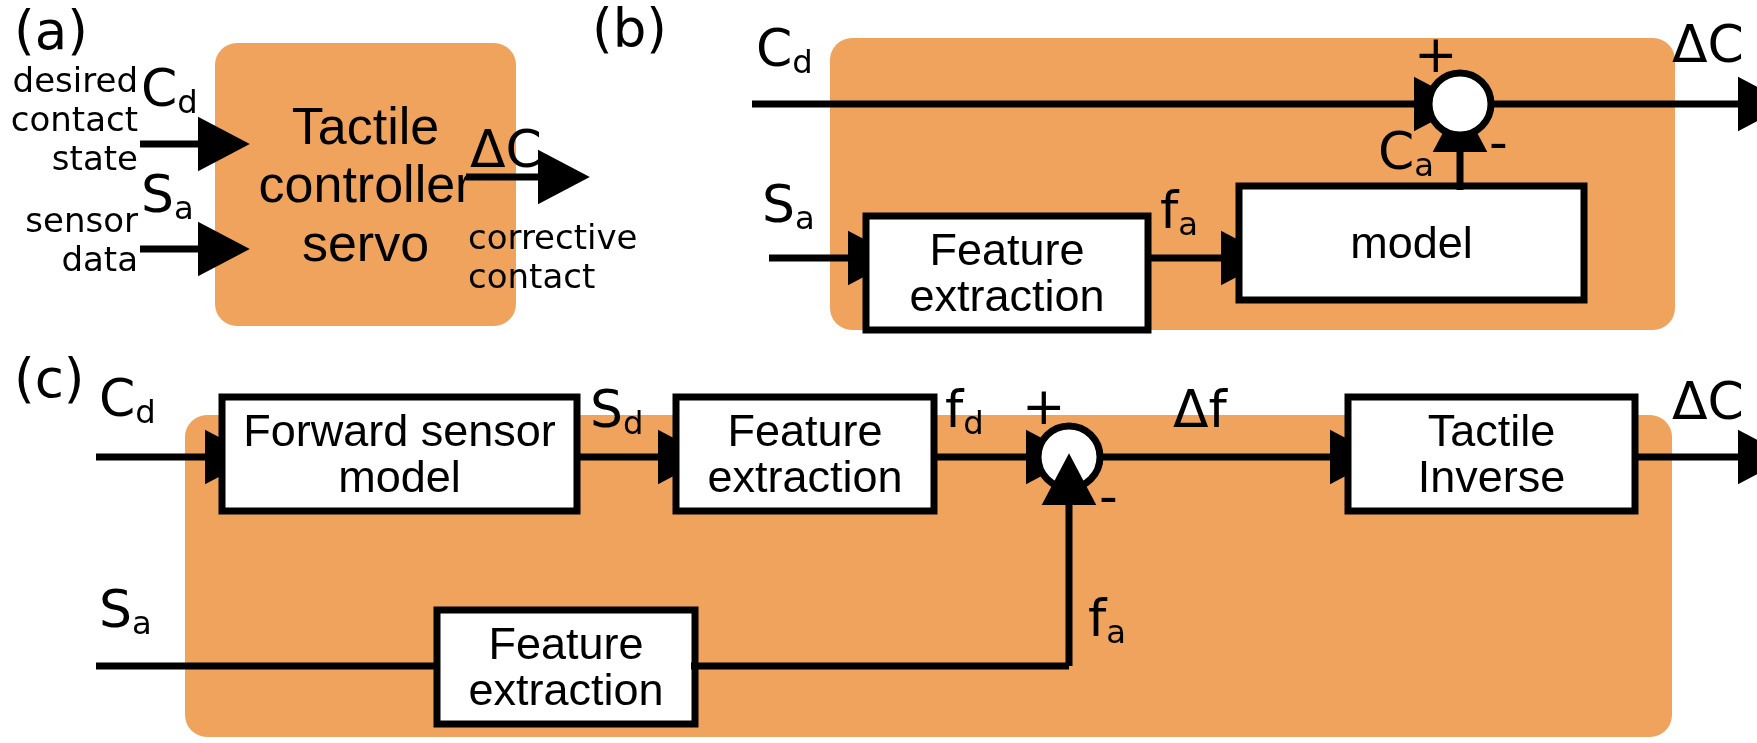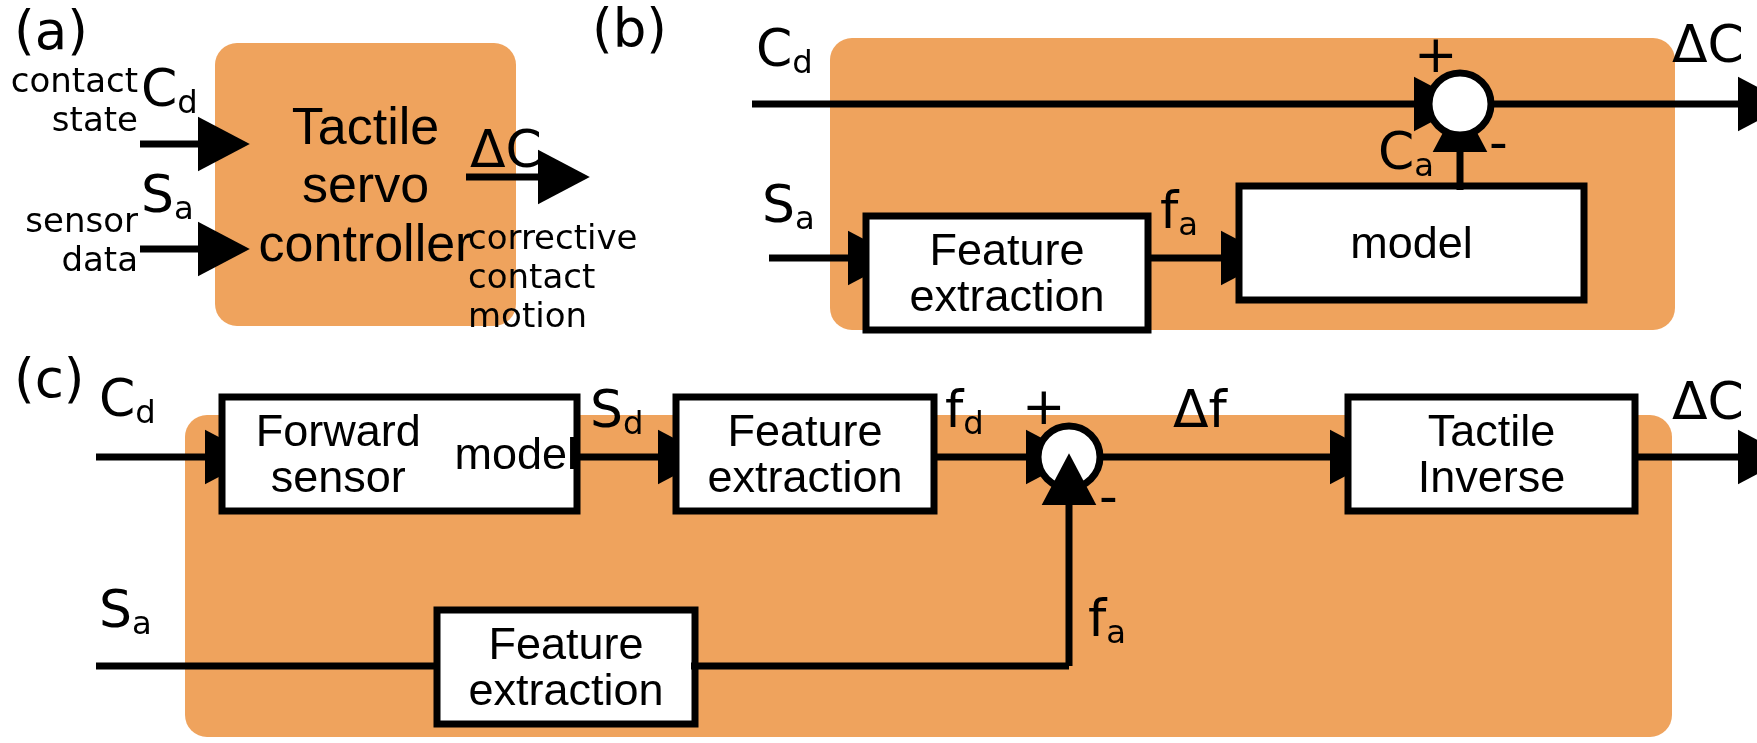--- a/index.html
+++ b/index.html
@@ -116,49 +116,49 @@
     <rect class="boxstroke" x="437" y="610" width="258" height="114"></rect>
 
     <line class="wire" x1="691" y1="666" x2="1069" y2="666"></line>
 
     <line class="wire" x1="1069" y1="666" x2="1069" y2="498" marker-end="url(#ah)"></line>
   </svg>
 
   <div class="txt panel-tag" style="left:14px; top:4px;">(a)</div>
 
   <div class="txt smalltext" style="left:2px; top:61px; width:136px;">
+    <div>desired</div>
     <div>contact</div>
     <div>state</div>
   </div>
 
   <div class="txt sig" style="left:141px; top:62px;">
     <span>C</span><sub>d</sub>
   </div>
 
   <div class="txt smalltext" style="left:2px; top:201px; width:136px;">
     <div>sensor</div>
     <div>data</div>
   </div>
 
   <div class="txt sig" style="left:141px; top:168px;">
     <span>S</span><sub>a</sub>
   </div>
 
   <div class="boxlabel bigbox-label" style="left:215px; top:43px; width:301px; height:283px; flex-direction:column;">
     <div>Tactile</div>
+    <div>controller</div>
     <div>servo</div>
-    <div>controller</div>
   </div>
 
   <div class="txt sig" style="left:470px; top:123px;">ΔC</div>
 
   <div class="txt smalltext-l" style="left:468px; top:196px; width:190px;">
     <div>corrective</div>
     <div>contact</div>
-    <div>motion</div>
   </div>
 
   <div class="txt panel-tag" style="left:592px; top:2px;">(b)</div>
 
   <div class="txt sig" style="left:756px; top:22px;">
     <span>C</span><sub>d</sub>
   </div>
 
   <div class="txt sig" style="left:762px; top:178px;">
     <span>S</span><sub>a</sub>
@@ -185,21 +185,21 @@
   <div class="txt minus" style="left:1489px; top:116px;">-</div>
 
   <div class="txt sig" style="left:1672px; top:18px;">ΔC</div>
 
   <div class="txt panel-tag" style="left:14px; top:352px;">(c)</div>
 
   <div class="txt sig" style="left:99px; top:372px;">
     <span>C</span><sub>d</sub>
   </div>
 
-  <div class="boxlabel" style="left:222px; top:397px; width:355px; height:114px; flex-direction:row;">
+  <div class="boxlabel" style="left:222px; top:397px; width:355px; height:114px; flex-direction:column;">
     <div>Forward sensor</div>
     <div>model</div>
   </div>
 
   <div class="txt sig" style="left:590px; top:383px;">
     <span>S</span><sub>d</sub>
   </div>
 
   <div class="boxlabel" style="left:676px; top:397px; width:258px; height:114px; flex-direction:column;">
     <div>Feature</div>

